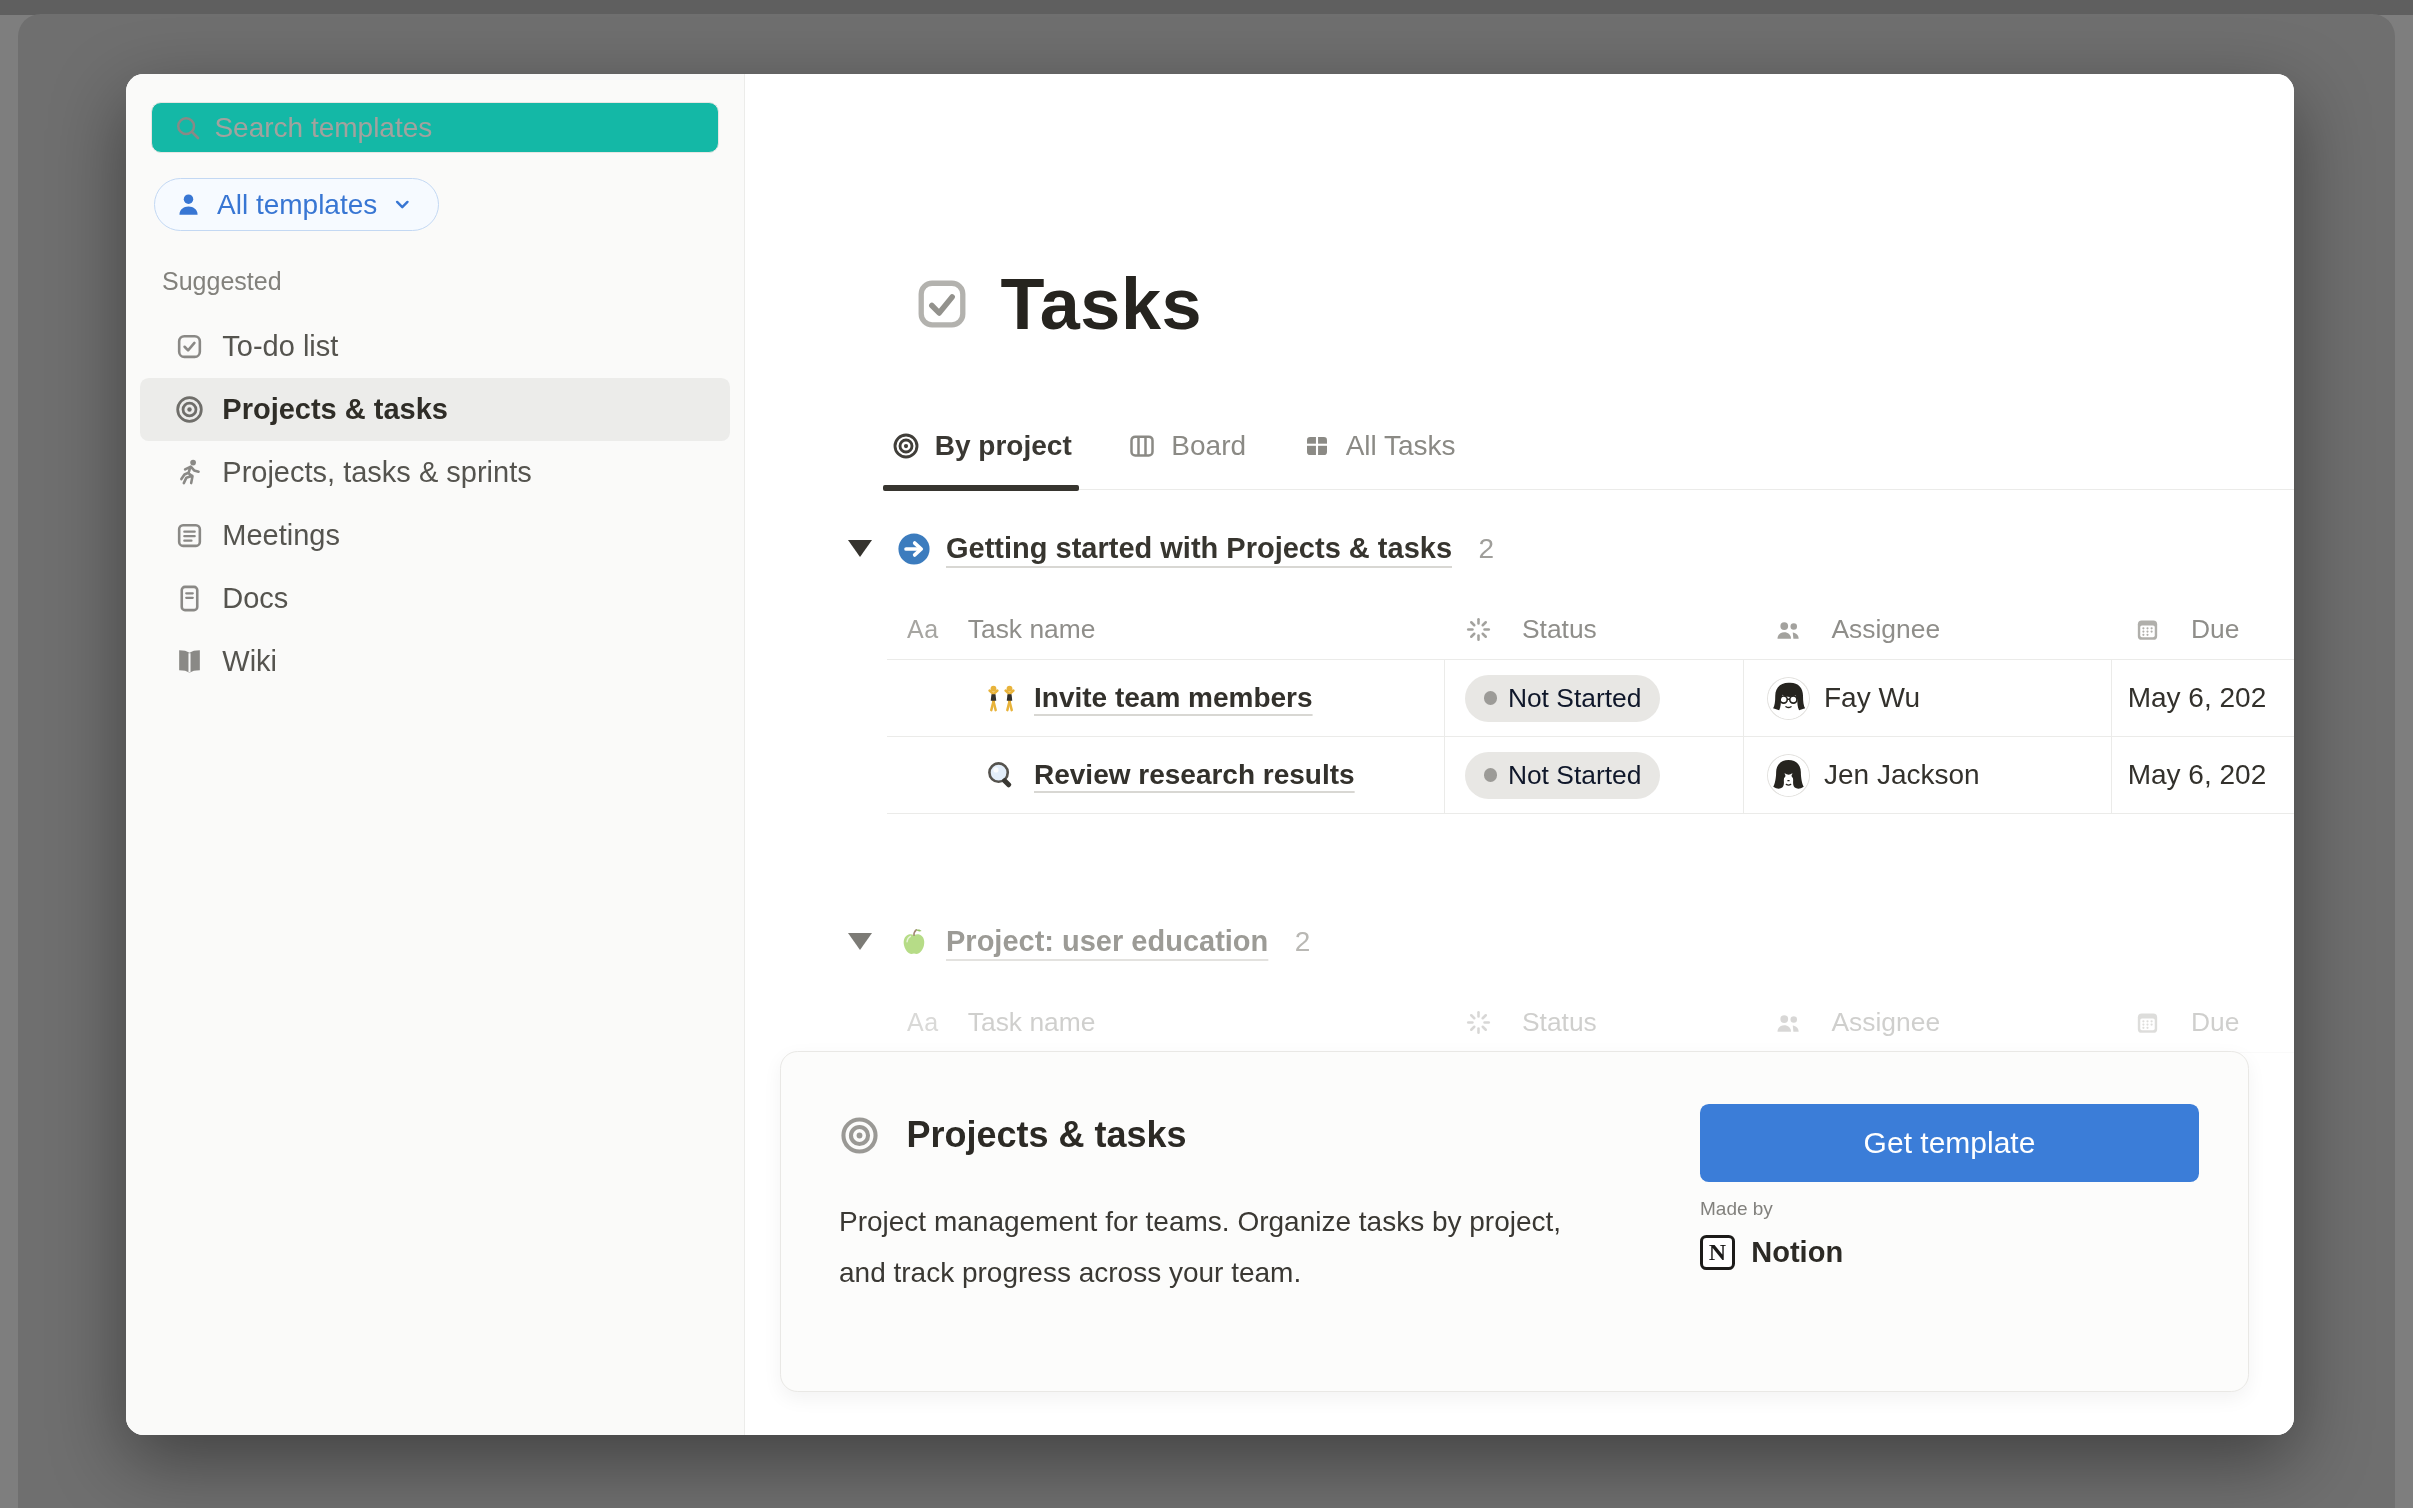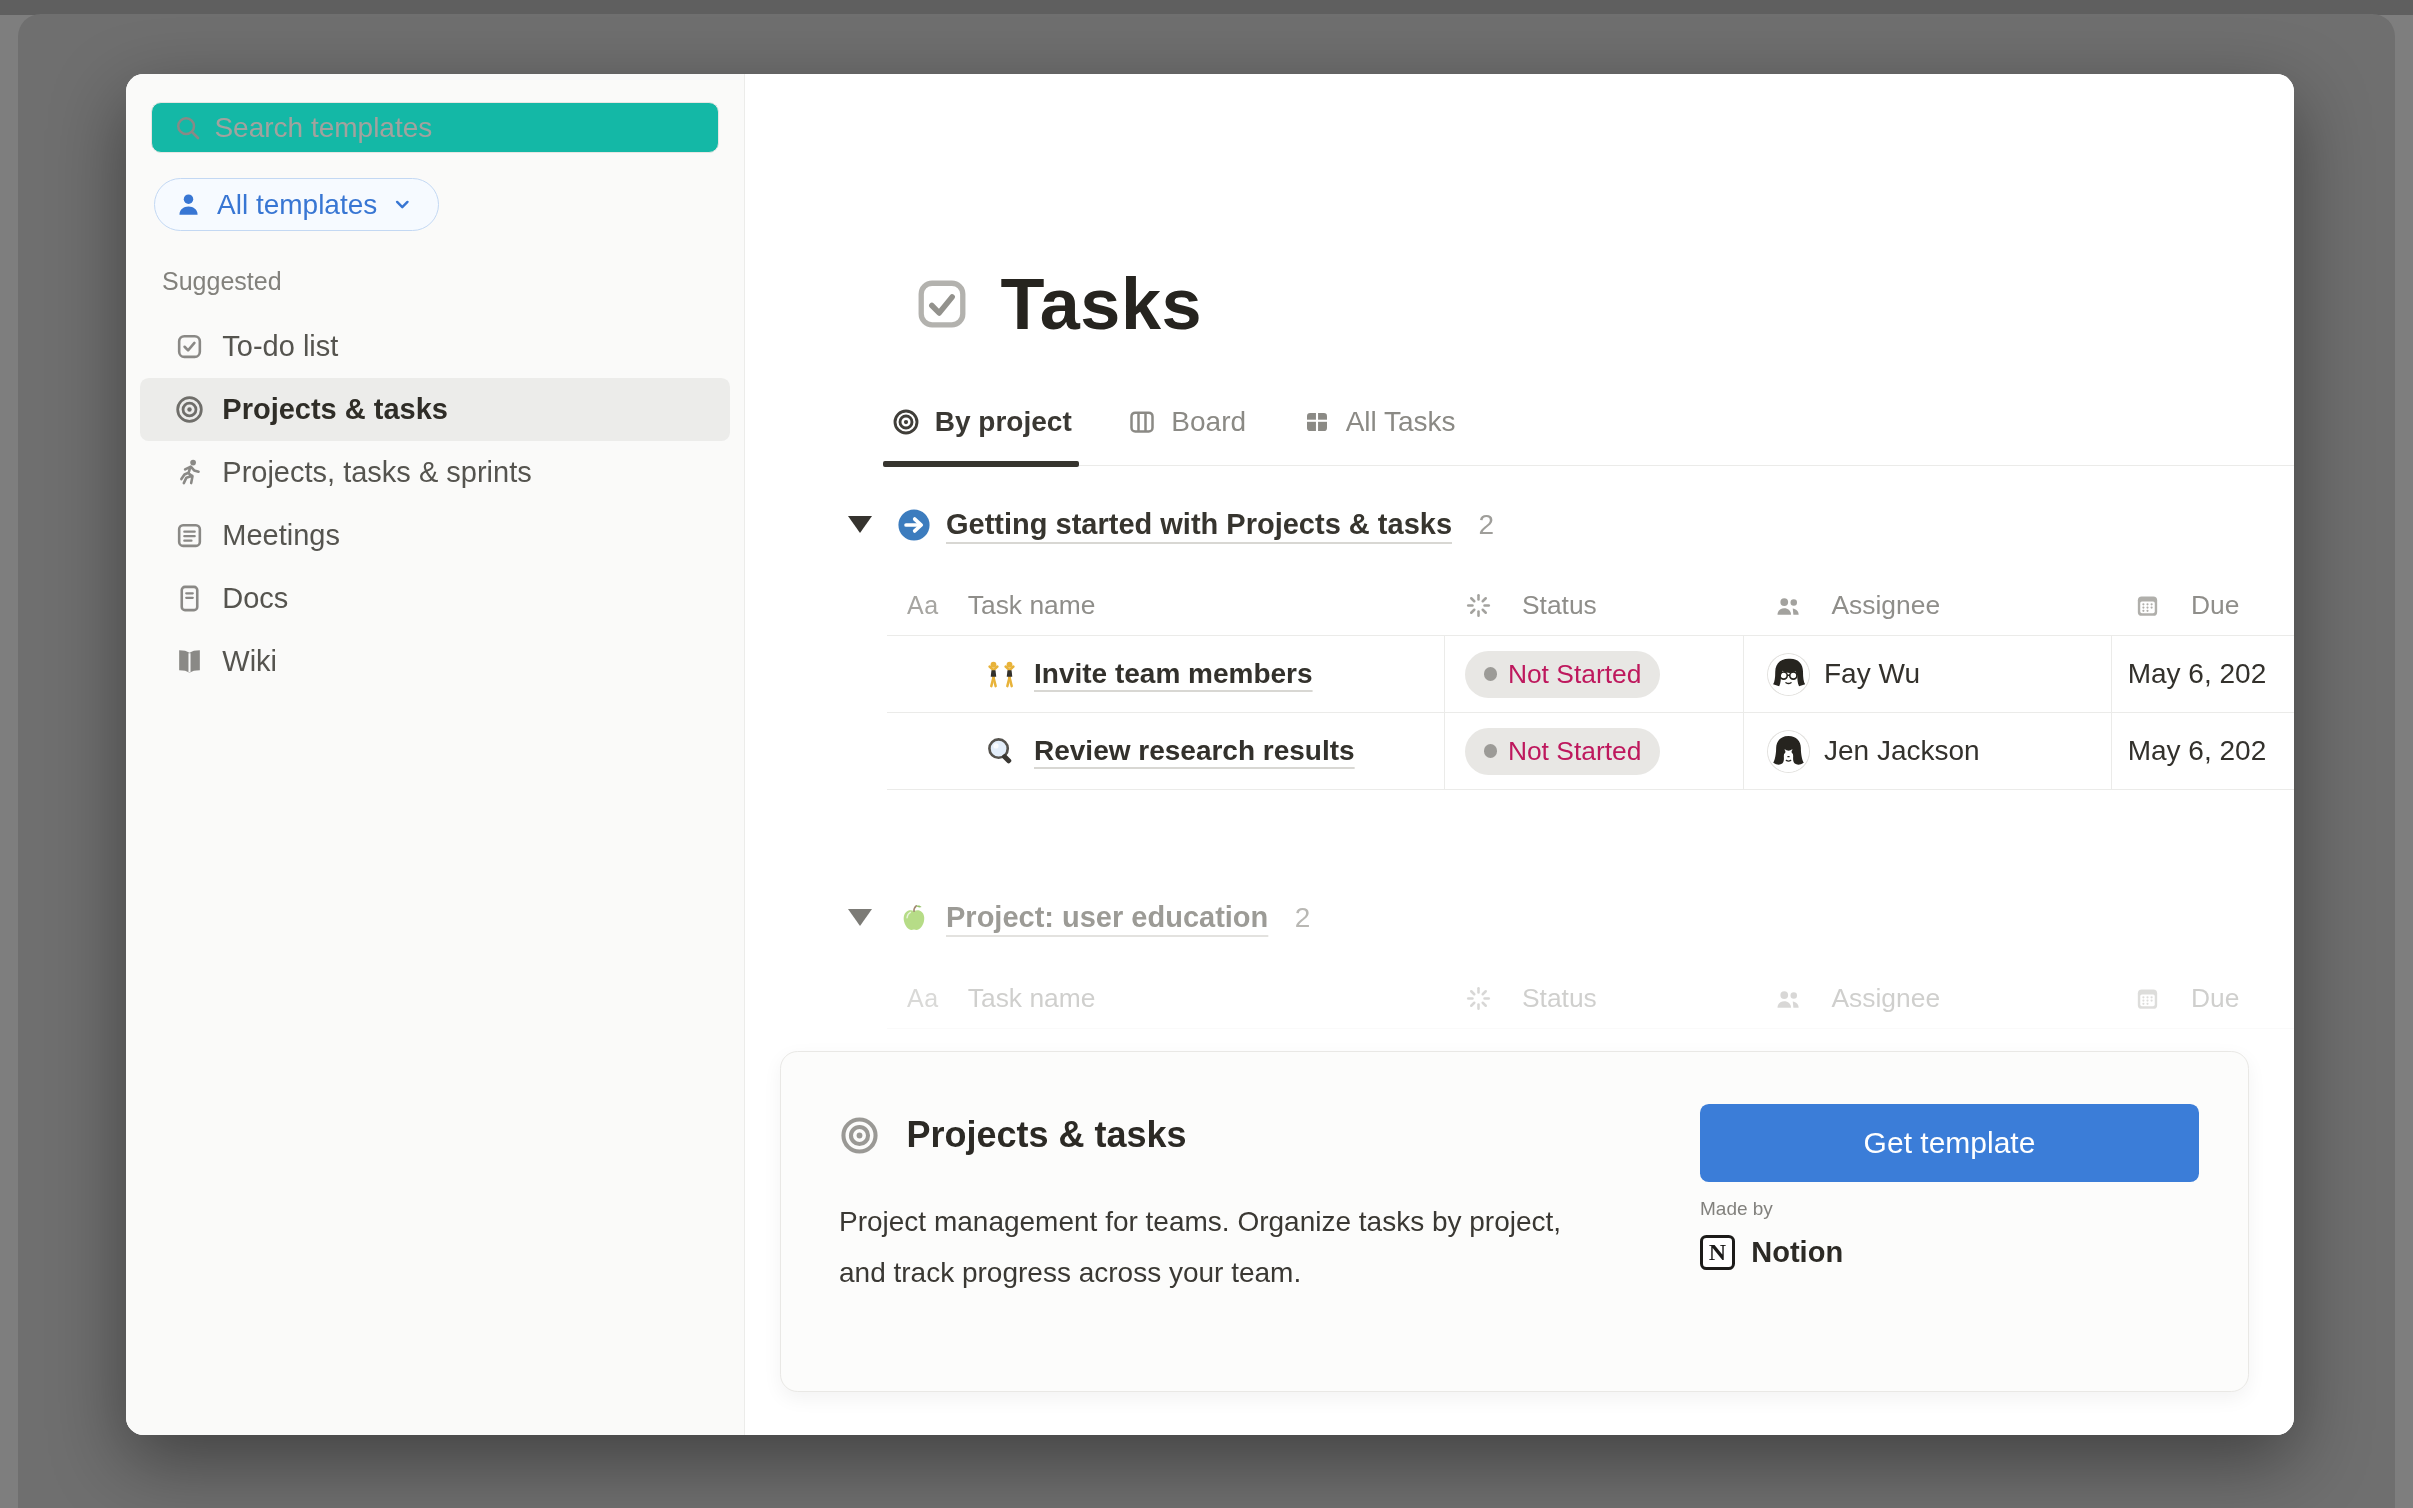--- a/index.html
+++ b/index.html
@@ -39,21 +39,21 @@
   .nav-item.selected{background:var(--selected-bg);color:#2f2d27;font-weight:700}
 
   
   .main{flex:1;position:relative;background:#fff}
   .content{margin-left:142px;margin-right:0}
 
   .page-header{display:flex;align-items:center;gap:29px;margin-left:26.4px;padding-top:189px}
   .page-icon{width:58px;height:58px}
   .page-title{font-size:72px;font-weight:700;color:#26241f;letter-spacing:0.6px}
 
-  .tabs{display:flex;gap:48px;margin-top:54px;padding-bottom:21px;border-bottom:1.9px solid var(--border)}
+  .tabs{display:flex;gap:48px;margin-top:78px;padding-bottom:21px;border-bottom:1.9px solid var(--border)}
   .tab{display:flex;align-items:center;gap:14px;font-size:28px;color:#8b8a85;height:45px;position:relative;cursor:pointer;padding:0 3.8px}
   .tab.active{color:#3a3833;font-weight:700}
   .tab.active::after{content:"";position:absolute;left:-3.8px;right:-3.8px;bottom:-22.6px;height:5.7px;background:#37352f;border-radius:1.9px}
 
   .group-header{display:flex;align-items:center;margin-top:36px;height:45px}
   .group-header .tri{width:0;height:0;border-left:12.6px solid transparent;border-right:12.6px solid transparent;
                      border-top:17px solid #35332e;margin:0 25px 0 -39px;cursor:pointer}
   .group-header .gicon{width:34px;height:34px;margin-right:15px}
   .group-title{font-size:29px;font-weight:700;text-decoration:underline;text-decoration-color:#d8d7d3;
                text-decoration-thickness:1.9px;text-underline-offset:7.5px;cursor:pointer}
@@ -70,21 +70,21 @@
 
   .tbody .trow{height:77px;border-bottom:1.3px solid var(--border)}
   .tbody .cell{display:flex;align-items:center;overflow:hidden;white-space:nowrap}
   .tbody .cell + .cell{border-left:1.3px solid var(--border)}
   .cell.c-name{padding-left:97px;gap:15px}
   .task-emoji{width:35px;height:35px;flex:0 0 35px}
   .task-link{font-size:28px;font-weight:700;color:#33312c;text-decoration:underline;text-decoration-color:#d8d7d3;
              text-decoration-thickness:1.9px;text-underline-offset:7px;cursor:pointer}
   .cell.c-status{padding-left:20px}
   .status-pill{display:inline-flex;align-items:center;gap:10.7px;height:47px;padding:0 19px;background:var(--pill-bg);
-               border-radius:25px;font-size:26.4px;color:#be185d;cursor:pointer}
+               border-radius:25px;font-size:26.4px;color:#0f172a;cursor:pointer}
   .status-dot{width:13.2px;height:13.2px;border-radius:50%;background:#9c9b97}
   .cell.c-assignee{padding-left:23px;gap:14px}
   .avatar{width:43px;height:43px;border-radius:50%;flex:0 0 43px;background:#fff;box-shadow:0 0 0 1.3px #e3e2df inset}
   .person-name{font-size:28px;color:#33312c}
   .cell.c-due{padding-left:15.7px;font-size:28px;color:#33312c}
 
   .group2 .tri{border-top-color:#7c7b76}
   .group2 .group-title{color:#9c9b96;text-decoration-color:#e3e2df}
   .group2 .group-count{color:#b9b8b4}
   .group2{margin-top:105px}

